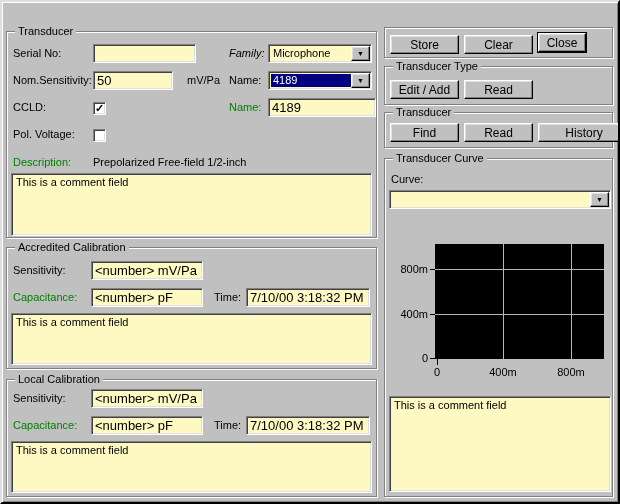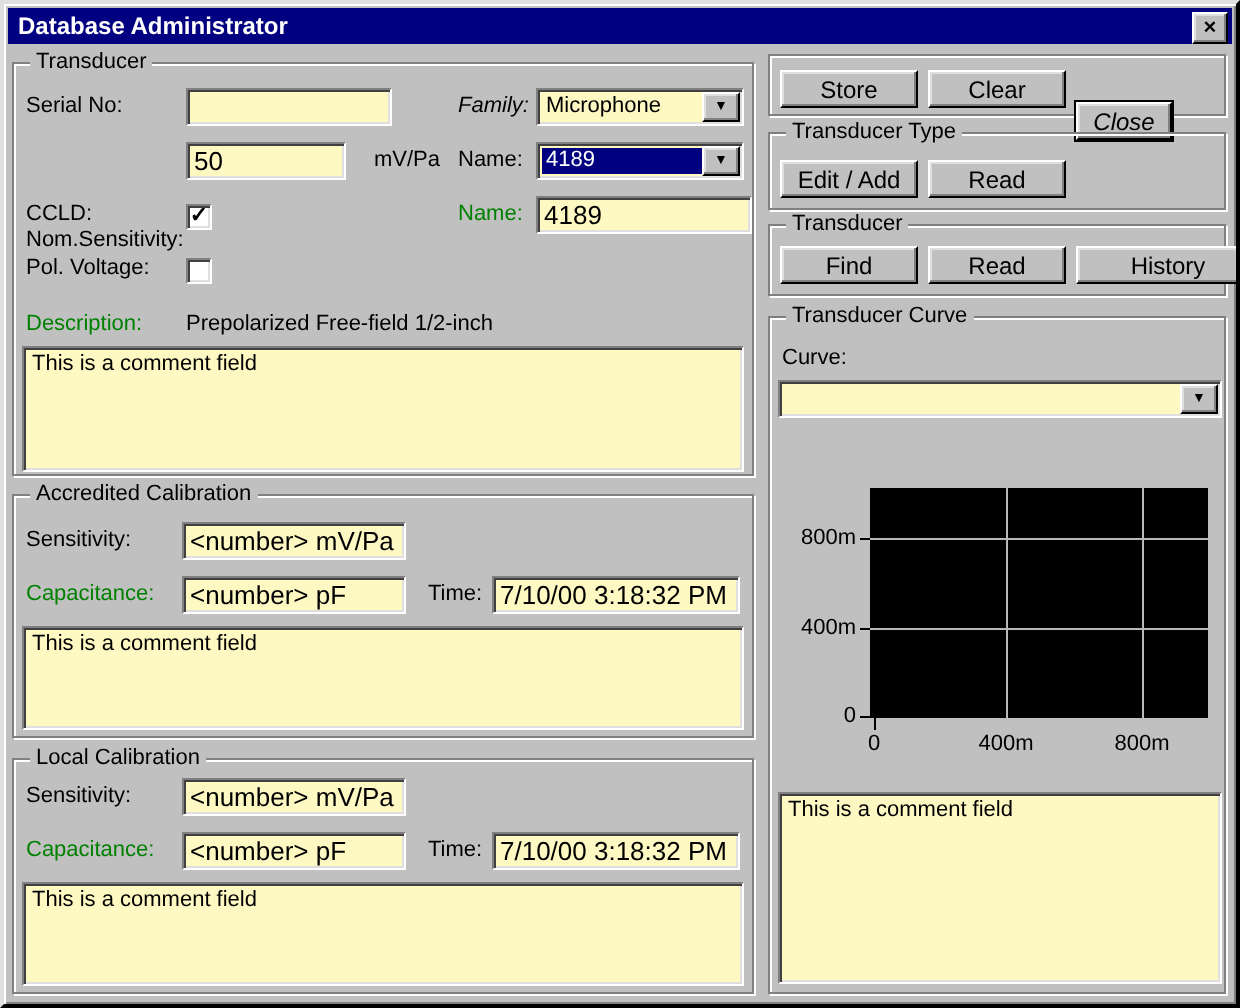--- a/index.html
+++ b/index.html
@@ -78,38 +78,34 @@
   .tick{position:absolute; background:#000000;}
   .tick-label{position:absolute; white-space:nowrap;}
   .tl-right{text-align:right;}
   .tl-center{text-align:center;}
 </style>
 </head>
 <body>
 
 <div class="window">
 
-  <div class="titlebar">
-    <span>Database Administrator</span>
-    <div class="close-btn">×</div>
-  </div>
 
   <div class="group" style="left:4px; top:29px; width:371px; height:207px;">
     <span class="group-label">Transducer</span>
 
     <span class="lbl" style="left:6px; top:15px;">Serial No:</span>
     <input class="sunken" style="left: 86px; top: 12px; width: 103px; height: 19px;" value="">
 
     <span class="lbl" style="left:222px; top:15px;font-style:italic;">Family:</span>
     <div class="sunken combo" style="left:261px; top:12px; width:104px; height:19px;">
       <span class="value">Microphone</span>
       <div class="arrow">▼</div>
     </div>
 
-    <span class="lbl" style="left:6px; top:42px;margin-top:40px;">Nom.Sensitivity:</span>
+    <span class="lbl" style="left:6px; top:42px;">Nom.Sensitivity:</span>
     <input class="sunken" style="left: 86px; top: 39px; width: 80px; height: 19px;" value="50">
     <span class="lbl" style="left:180px; top:42px;">mV/Pa</span>
 
     <span class="lbl" style="left:222px; top:42px;">Name:</span>
     <div class="sunken combo" style="left:261px; top:39px; width:104px; height:19px;">
       <span class="value selected">4189</span>
       <div class="arrow">▼</div>
     </div>
 
     <span class="lbl" style="left:6px; top:69px;">CCLD:</span>
@@ -155,21 +151,21 @@
     <input class="sunken" style="left: 84px; top: 36px; width: 112px; height: 19px;" value="&lt;number&gt; pF">
     <span class="lbl" style="left:207px; top:39px;">Time:</span>
     <input class="sunken" style="left: 239px; top: 36px; width: 124px; height: 19px;" value="7/10/00 3:18:32 PM">
 
     <div class="sunken comment" style="left:4px; top:61px; width:361px; height:52px;">This is a comment field</div>
   </div>
 
   <div class="group" style="left:382px; top:25px; width:229px; height:31px;">
     <div class="btn" style="left:5px; top:7px; width:69px; height:19px;">Store</div>
     <div class="btn" style="left:79px; top:7px; width:69px; height:19px;">Clear</div>
-    <div class="btn btn-default" style="left:153px; top:23px; width:48px; height:19px;font-style:italic;">Close</div>
+    <div class="btn btn-default" style="left:153px; top:5px; width:48px; height:19px;">Close</div>
   </div>
 
   <div class="group" style="left:382px; top:64px; width:229px; height:39px;">
     <span class="group-label">Transducer Type</span>
     <div class="btn" style="left:5px; top:13px; width:69px; height:19px;">Edit / Add</div>
     <div class="btn" style="left:79px; top:13px; width:69px; height:19px;">Read</div>
   </div>
 
   <div class="group" style="left:382px; top:110px; width:229px; height:36px;">
     <span class="group-label">Transducer</span>

